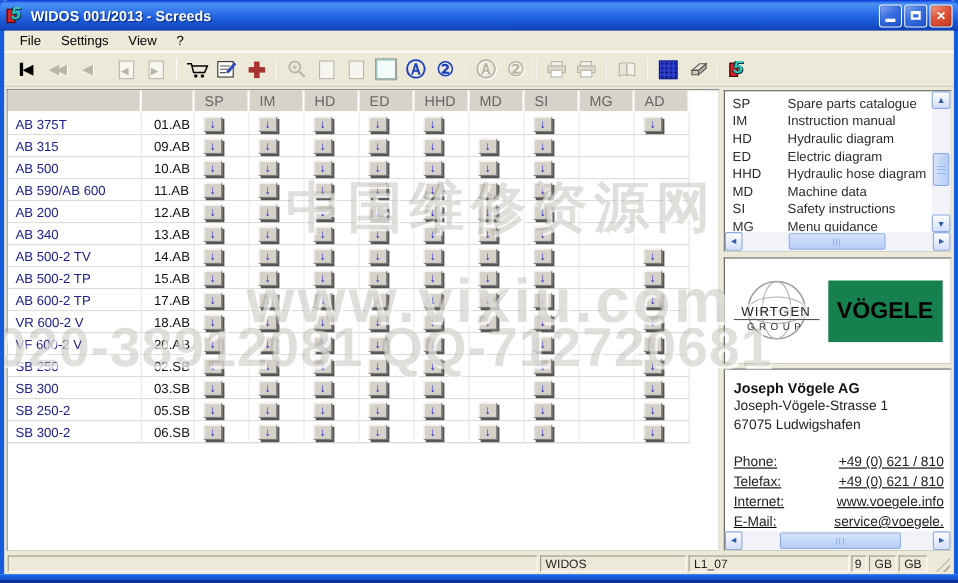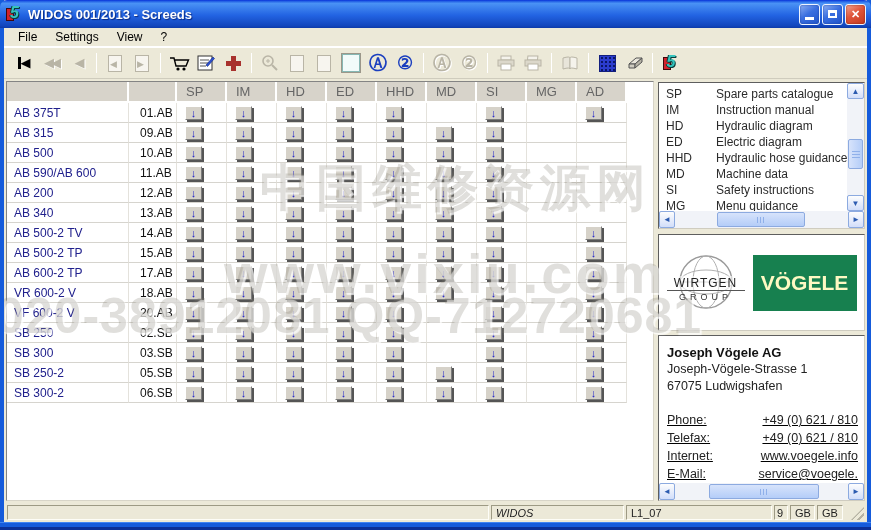--- a/index.html
+++ b/index.html
@@ -98,36 +98,36 @@
   .hscroll .sc-thumb { top:1px; bottom:1px; background:linear-gradient(180deg,#d7e3fb,#b4cdf8); }
   .grip-h { width:9px; height:6px; background:repeating-linear-gradient(90deg,#8fb0ea 0 1px,transparent 1px 3px); }
   .grip-v { width:8px; height:7px; background:repeating-linear-gradient(0deg,#8fb0ea 0 1px,transparent 1px 3px); }
 
   .logo-box { height:104px; margin-top:5px; display:flex; align-items:center; justify-content:center; gap:8px; }
   .wirtgen { position:relative; width:78px; height:62px; flex:none; }
   .wirtgen svg { position:absolute; left:11px; top:2px; }
   .w-top { position:absolute; left:0; top:24px; width:78px; text-align:center; font-size:12px; letter-spacing:1px; color:#222;
     border-bottom:1px solid #555; background:rgba(255,255,255,.55); }
   .w-bot { position:absolute; left:0; top:40px; width:78px; text-align:center; font-size:9px; letter-spacing:4px; color:#333; }
-  .voegele { width:104px; height:56px; background:#17804f; color:#fef9c3; display:flex; align-items:center; justify-content:center;
+  .voegele { width:104px; height:56px; background:#17804f; color:#000000; display:flex; align-items:center; justify-content:center;
     font-size:21px; font-weight:bold; letter-spacing:0px; flex:none; }
 
   .contact-box { margin-top:4px; flex:1; display:flex; flex-direction:column; }
   .contact-body { flex:1; padding:8px 6px 0 8px; overflow:hidden; }
   .c-company { font-size:13px; font-weight:bold; color:#111; line-height:17px; }
   .c-line { font-size:12.5px; color:#222; line-height:17px; }
   .contact-rows { margin-top:16px;text-decoration:underline; }
   .c-row { display:flex; justify-content:space-between; font-size:12.5px; color:#222; line-height:18px; }
   .c-val { white-space:nowrap; }
 
   
   .statusbar { height:19px; flex:none; display:flex; gap:2px; align-items:stretch; background:#ece9d8; padding:2px 3px 2px 3px; }
   .sb-cell { border:1px solid; border-color:#9d9a84 #fdfdf7 #fdfdf7 #9d9a84; font-size:11px; color:#222;
     padding:0 4px; display:flex; align-items:center; overflow:hidden; }
-  .sb-0 { width:482px; } .sb-1 { width:133px;font-style:italic; } .sb-2 { width:146px; } .sb-3 { width:14px; padding:0 2px; }
+  .sb-0 { width:482px; } .sb-1 { width:133px; } .sb-2 { width:146px; } .sb-3 { width:14px; padding:0 2px; }
   .sb-4 { width:25px; } .sb-5 { width:26px; }
   .sb-grip { margin-left:auto; width:13px; height:13px; align-self:flex-end;
     background:repeating-linear-gradient(135deg,transparent 0 3px,#b5b2a3 3px 5px);
     clip-path:polygon(100% 0,100% 100%,0 100%); }
 
   .win-bottom { height:8px; flex:none; margin:0 -4px; background:#155bdb; box-shadow:inset 0 -3px 0 #0b2f96, inset 0 1px 0 #3f83f2; }
 </style>
 </head>
 <body>
 
@@ -736,21 +736,21 @@
             <div class="legend-row">
               <span class="legend-abbr">HD</span>
               <span class="legend-lbl">Hydraulic diagram</span>
             </div>
             <div class="legend-row">
               <span class="legend-abbr">ED</span>
               <span class="legend-lbl">Electric diagram</span>
             </div>
             <div class="legend-row">
               <span class="legend-abbr">HHD</span>
-              <span class="legend-lbl">Hydraulic hose guidance</span>
+              <span class="legend-lbl">Hydraulic hose diagram</span>
             </div>
             <div class="legend-row">
               <span class="legend-abbr">MD</span>
               <span class="legend-lbl">Machine data</span>
             </div>
             <div class="legend-row">
               <span class="legend-abbr">SI</span>
               <span class="legend-lbl">Safety instructions</span>
             </div>
             <div class="legend-row">

